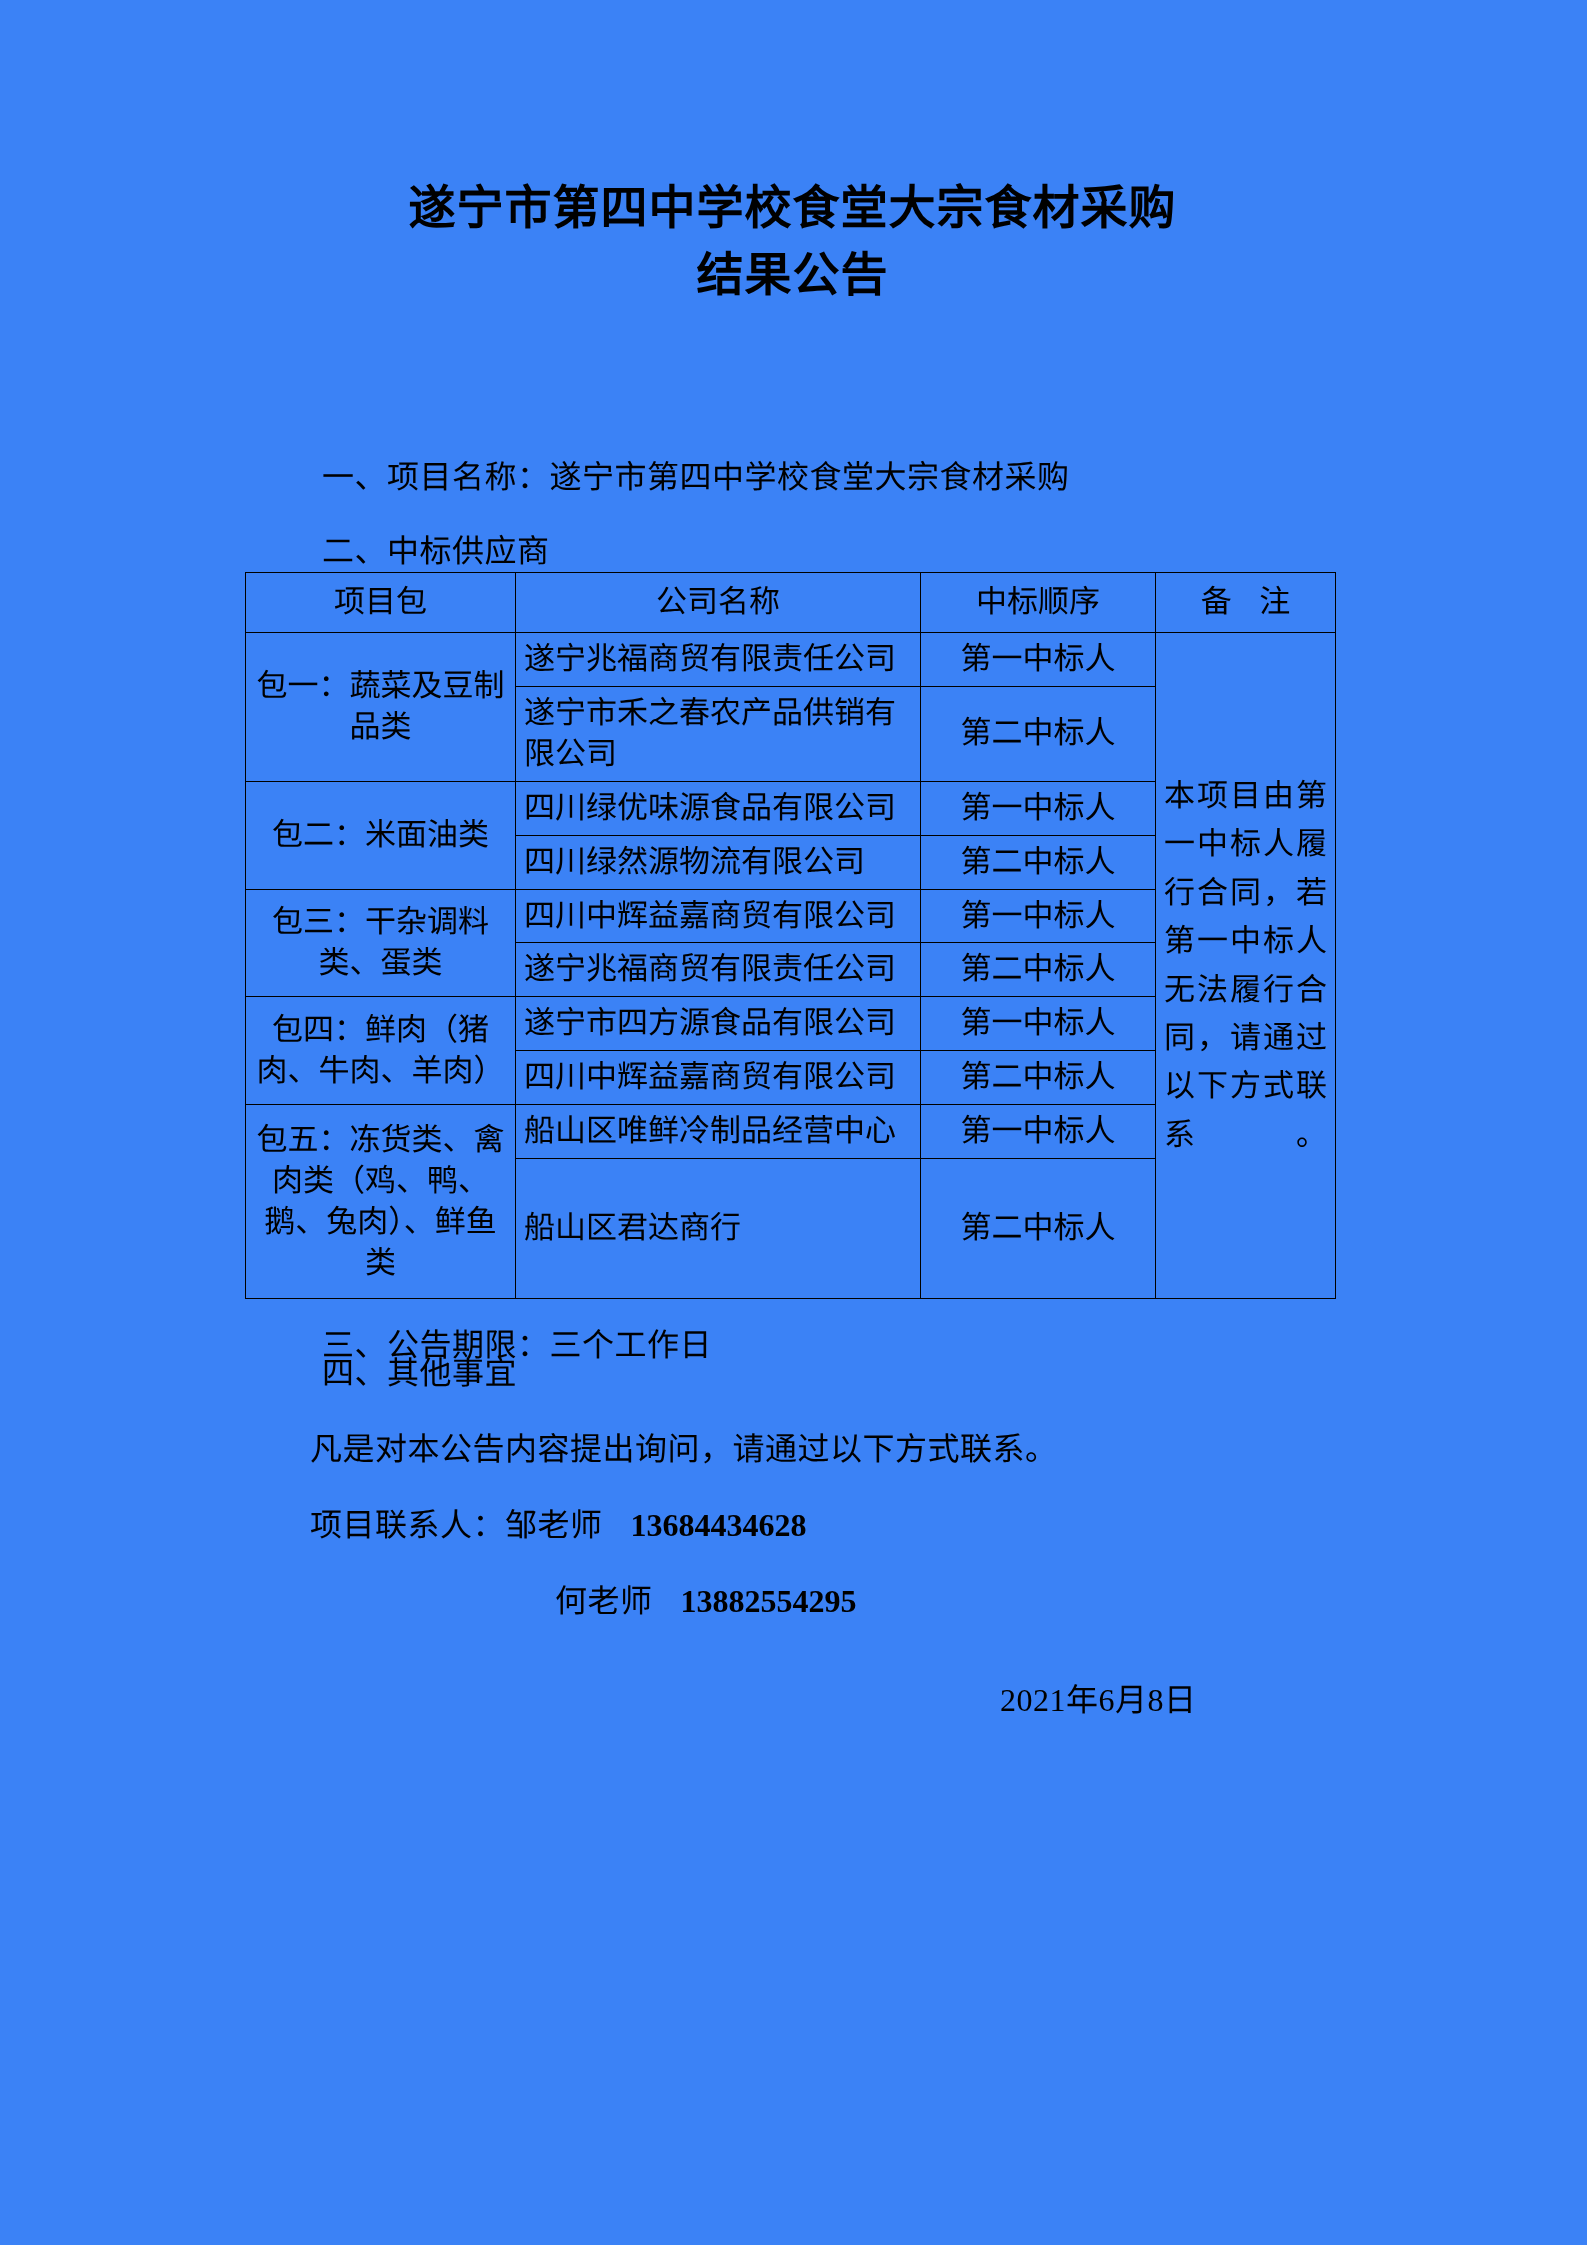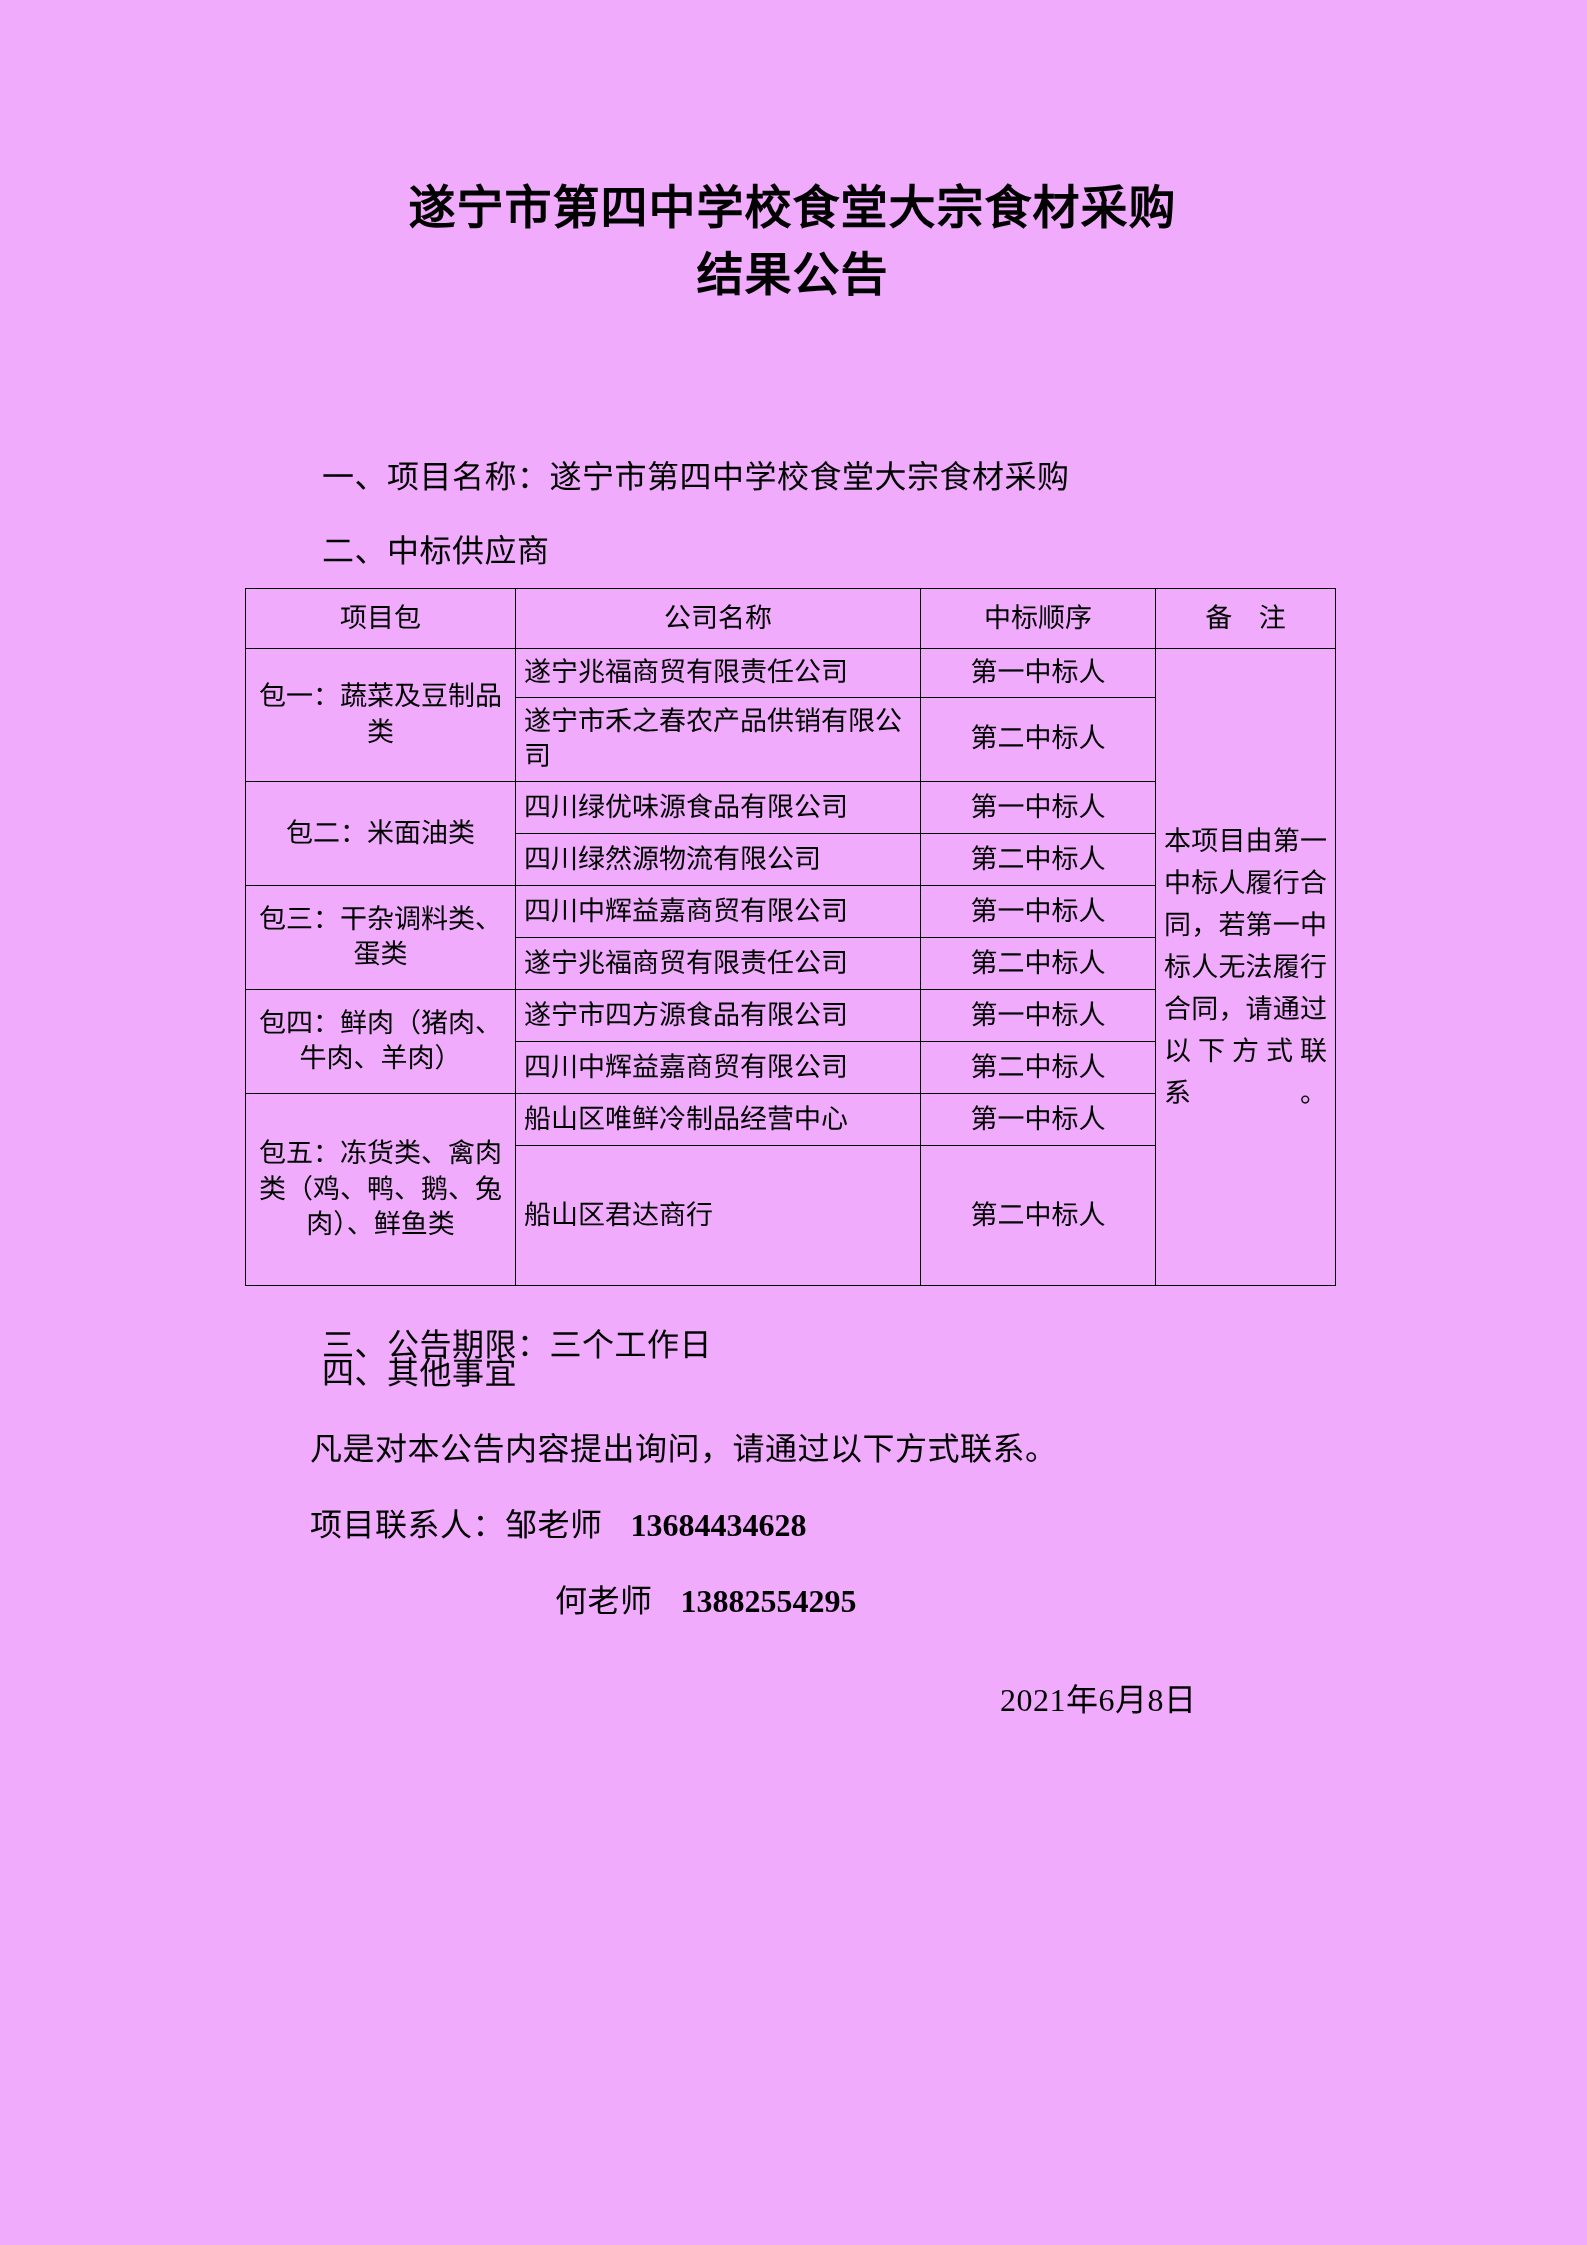--- a/index.html
+++ b/index.html
@@ -13,21 +13,21 @@
     height: 2245px;
     font-family: "Liberation Serif", "DejaVu Serif", serif;
     color: #000000;
     -webkit-font-smoothing: antialiased;
   }
 
   .page {
     position: relative;
     width: 1587px;
     height: 2245px;
-    background: #f0abfc;
+    background: #3b82f6;
     box-sizing: border-box;
   }
 
   
   .doc-title {
     position: absolute;
     left: 245px;
     top: 175px;
     width: 1095px;
     text-align: center;
@@ -62,25 +62,25 @@
     padding-left: 28px;
   }
   .date-num {
     font-family: "Liberation Serif", "DejaVu Serif", serif;
   }
 
   
   .bid-table {
     position: absolute;
     left: 245px;
-    top: 588px;
+    top: 572px;
     width: 1090px;
     border-collapse: collapse;
     table-layout: fixed;
-    font-size: 27px;
+    font-size: 31px;
     line-height: 1.32;
   }
   .bid-table td, .bid-table th {
     border: 1.5px solid #000000;
     padding: 6px 8px;
     vertical-align: middle;
     font-weight: normal;
     box-sizing: border-box;
   }
   .col-pkg     { width: 270px; }

